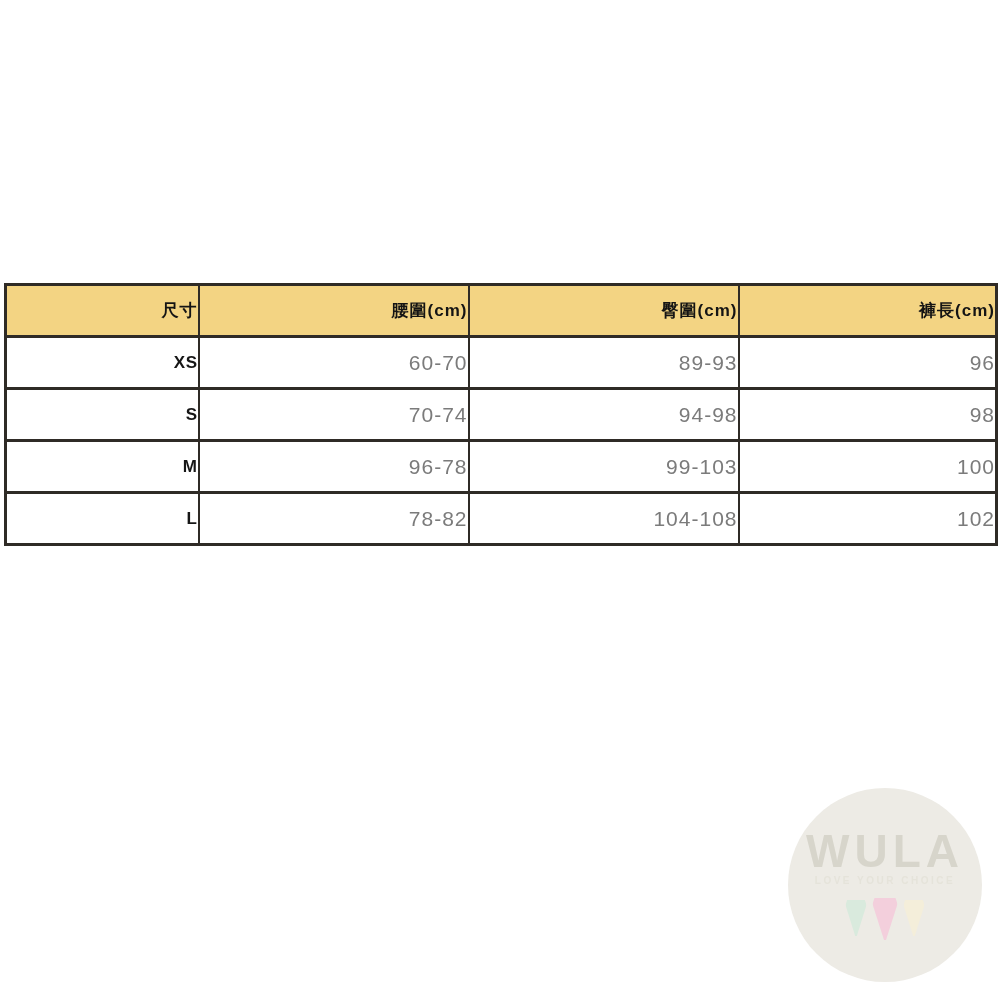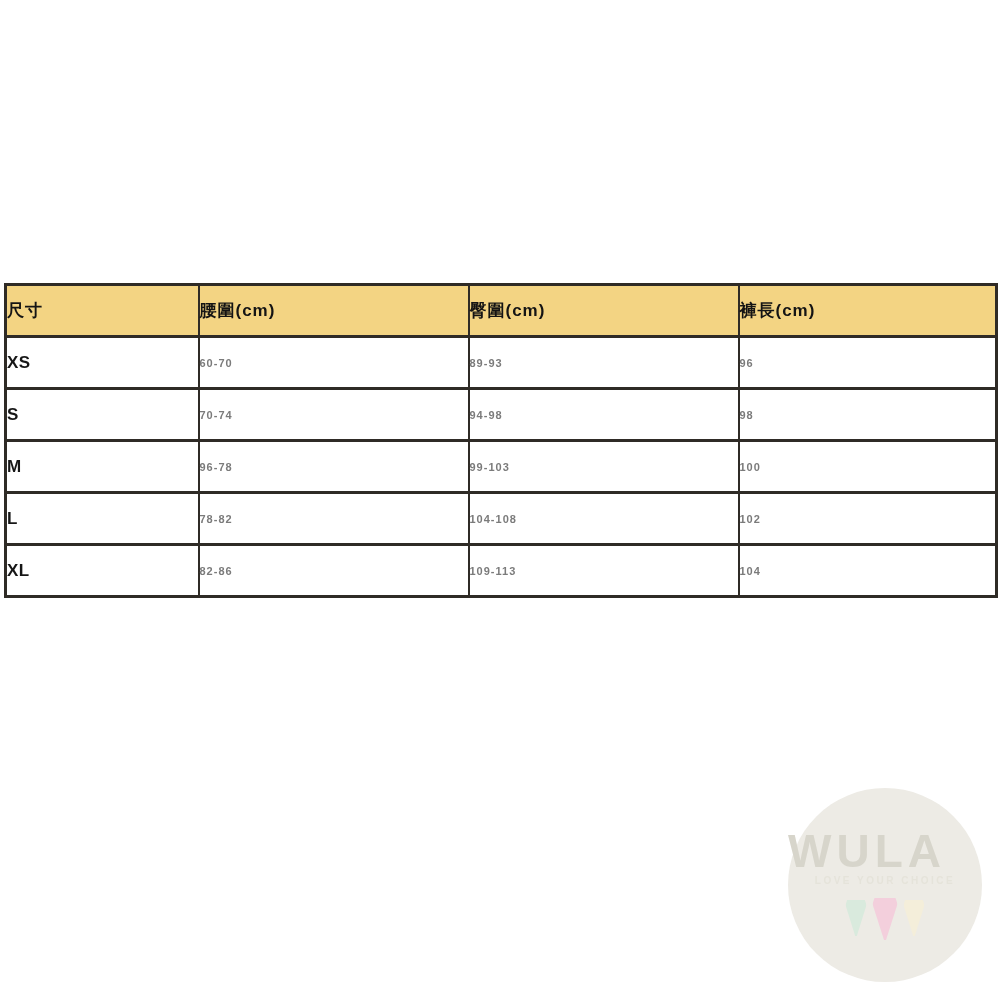--- a/index.html
+++ b/index.html
@@ -22,44 +22,44 @@
     overflow:hidden;
   }
   .size-table{
     position:absolute;left:4px;top:283px;width:991px;
     border-collapse:collapse;table-layout:fixed;
     border:3px solid var(--border);
   }
   .size-table th,.size-table td{
     border:2px solid var(--border);
     border-top-width:3px;border-bottom-width:3px;
-    text-align:left;vertical-align:middle;
+    text-align:right;vertical-align:middle;
     height:49px;padding:0;
   }
   .size-table th{
     background:var(--header-bg);
     color:var(--header-text);
     font-size:17px;font-weight:bold;letter-spacing:1px;
   }
   .size-table td.size-col{
     color:var(--size-text);
     font-size:17px;font-weight:bold;letter-spacing:0.5px;
     background:#ffffff;
   }
   .size-table td.val-col{
     color:var(--value-text);
-    font-size:11px;font-weight:bold;letter-spacing:1px;
+    font-size:21px;font-weight:normal;letter-spacing:1px;
     background:#ffffff;
   }
   .watermark{
     position:absolute;left:788px;top:788px;width:194px;height:194px;
     border-radius:50%;background:var(--brand-circle);
   }
   .wm-brand{
-    position:absolute;top:36px;left:0;width:100%;text-align:left;
+    position:absolute;top:36px;left:0;width:100%;text-align:center;
     font-size:46px;font-weight:bold;letter-spacing:5px;
     color:var(--brand-text);
   }
   .wm-slogan{
     position:absolute;top:87px;left:0;width:100%;text-align:center;
     font-size:10px;font-weight:bold;letter-spacing:2.5px;
     color:var(--slogan-text);white-space:nowrap;
   }
   .wm-icons{
     position:absolute;top:112px;left:50%;transform:translateX(-50%);
@@ -107,26 +107,20 @@
         <td class="val-col">96-78</td>
         <td class="val-col">99-103</td>
         <td class="val-col">100</td>
       </tr>
       <tr>
         <td class="size-col">L</td>
         <td class="val-col">78-82</td>
         <td class="val-col">104-108</td>
         <td class="val-col">102</td>
       </tr>
-      <tr>
-        <td class="size-col">XL</td>
-        <td class="val-col">82-86</td>
-        <td class="val-col">109-113</td>
-        <td class="val-col">104</td>
-      </tr>
     </tbody>
 </table>
 
 <div class="watermark">
   <div class="wm-brand">WULA</div>
   <div class="wm-slogan">LOVE YOUR CHOICE</div>
   <div class="wm-icons">
     <span class="tri" style="background:var(--tri-mint)"></span>
     <span class="tri mid" style="background:var(--tri-pink)"></span>
     <span class="tri" style="background:var(--tri-cream)"></span>

